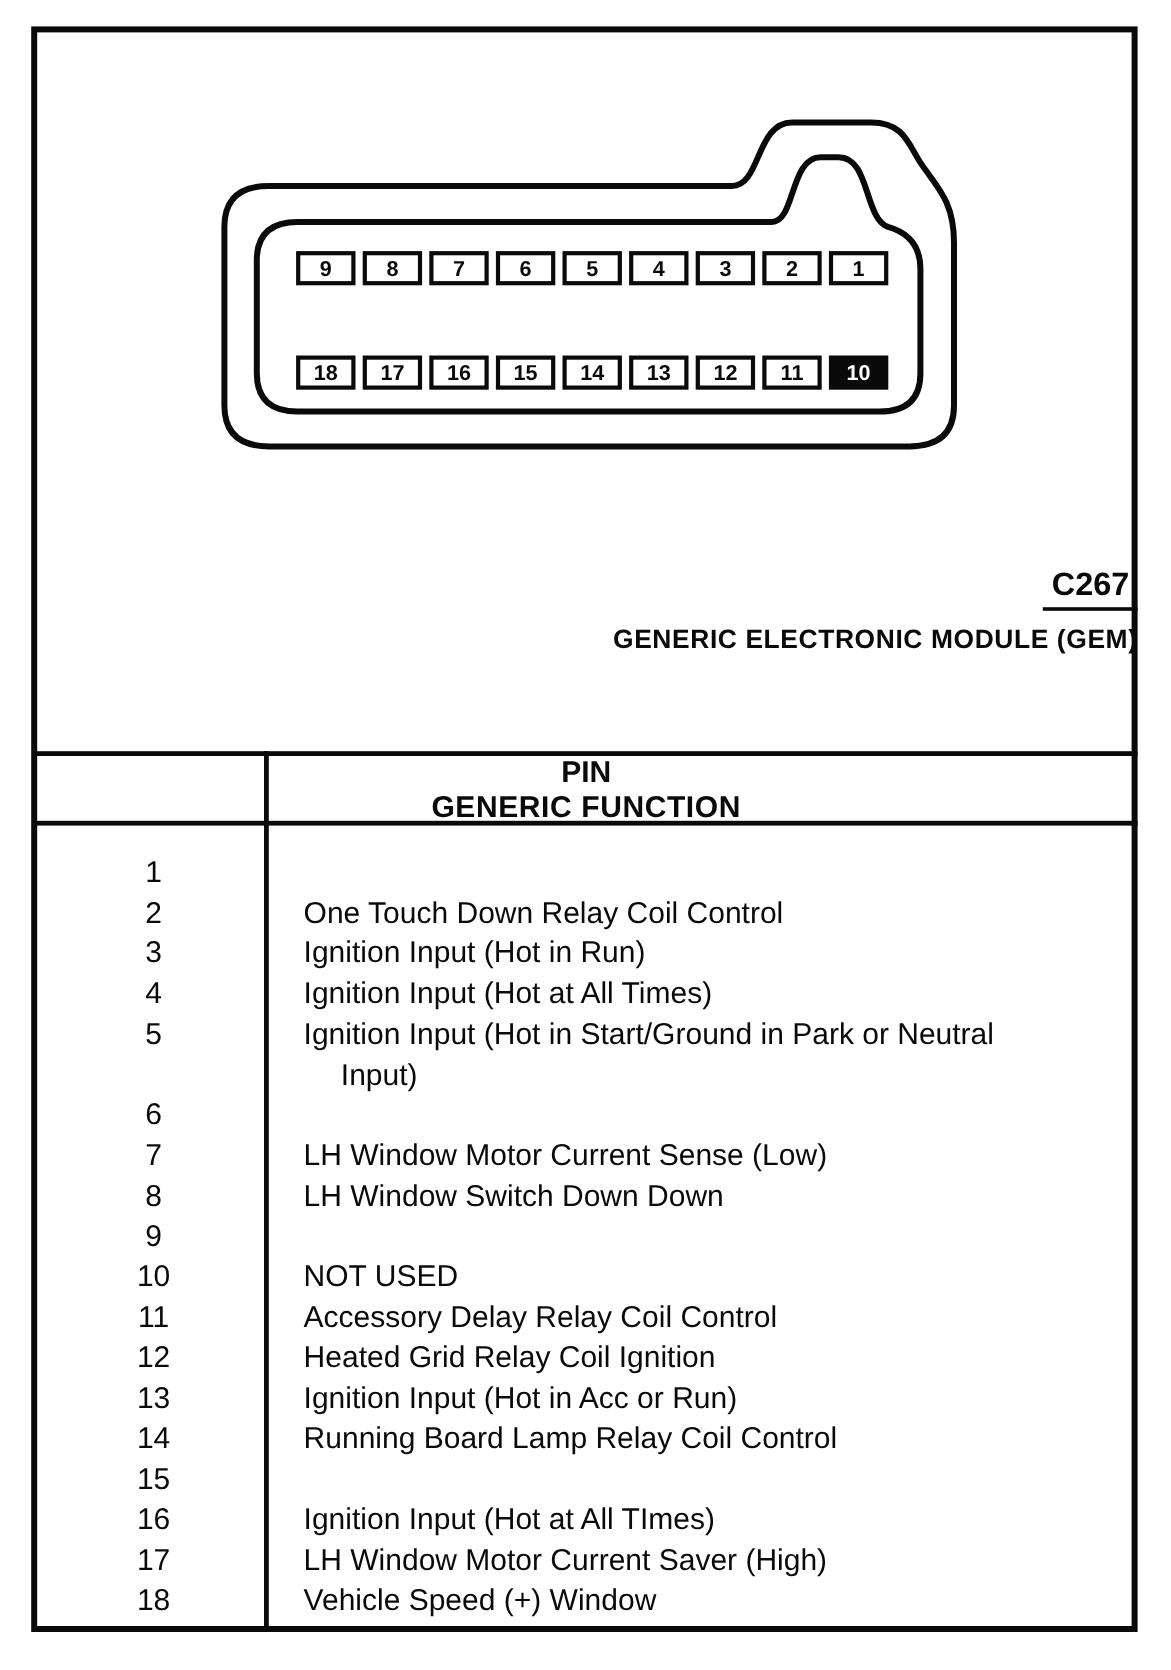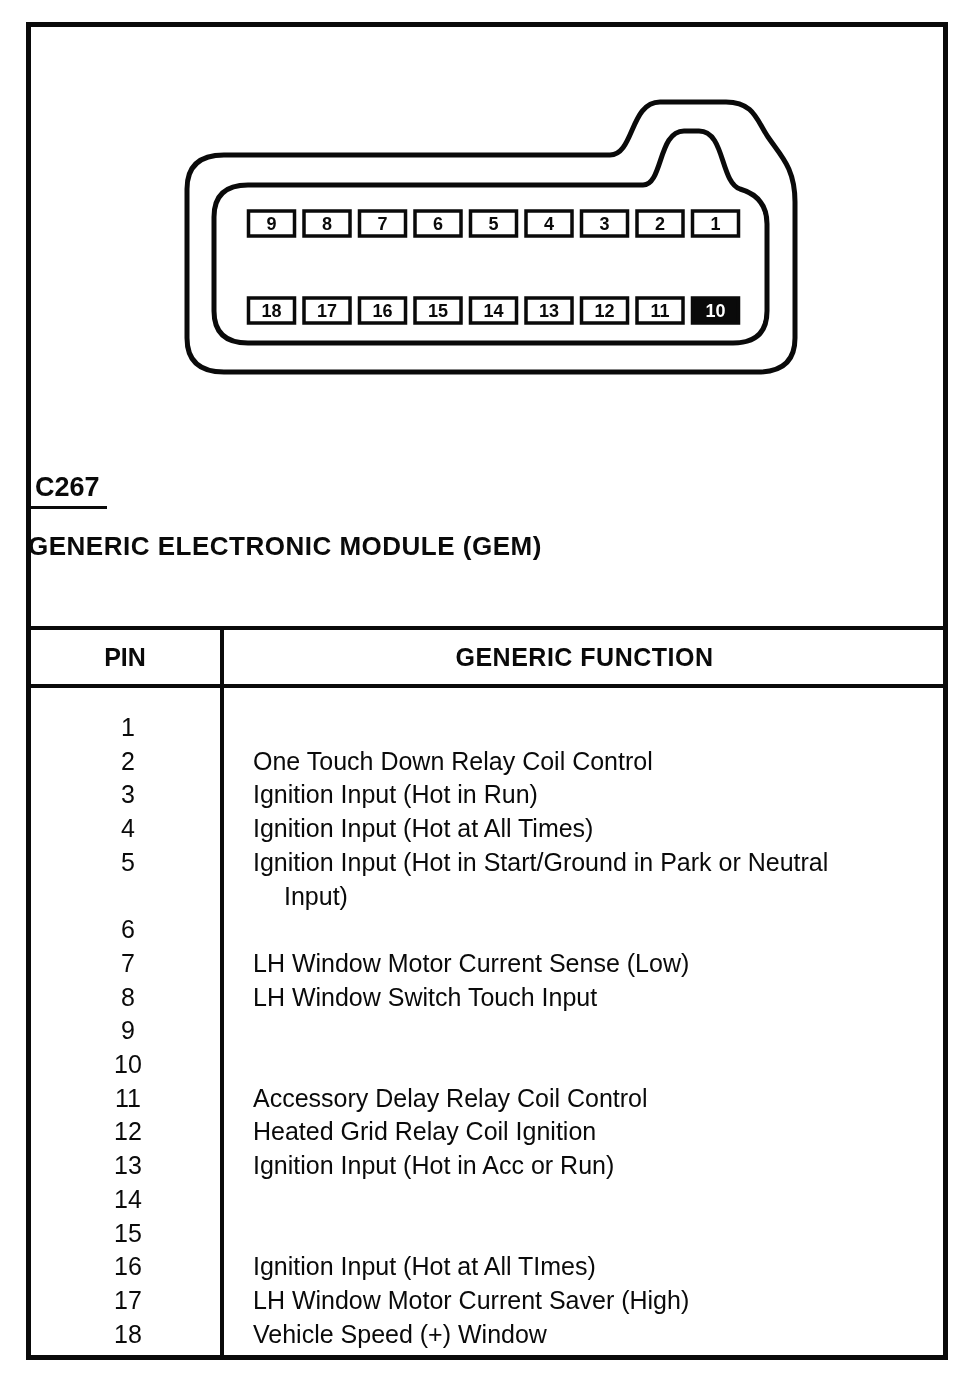--- a/index.html
+++ b/index.html
@@ -25,40 +25,40 @@
   .pinbox{fill:#ffffff;stroke:#0a0a0a;stroke-width:3.5;}
   .pinbox.filled{fill:#0a0a0a;}
   .pinlabel{
     font-family:"Liberation Sans", sans-serif;
     font-size:18px;font-weight:bold;fill:#0a0a0a;text-anchor:middle;
   }
   .pinlabel.inverse{fill:#ffffff;}
   
   .title-block{
     position:absolute;left:28px;top:472px;width:920px;
-    text-align:left;
+    text-align:right;
   }
   .title-code{
     font-size:27px;font-weight:bold;line-height:30px;
   }
   .title-code span{
     display:inline-block;
     border-bottom:3.5px solid #0a0a0a;
     padding:0 7px 4px 7px;
   }
   .title-name{
-    font-size:26px;font-weight:bold;line-height:30px;margin-top:22px;
+    font-size:22px;font-weight:bold;line-height:30px;margin-top:9px;
     letter-spacing:0.5px;
   }
   
   .header-band{
     position:absolute;left:29px;top:626px;width:919px;height:62px;
     border-top:4px solid #0a0a0a;border-bottom:4px solid #0a0a0a;
     box-sizing:border-box;
-    display:flex;align-items:center;
+    display:flex;align-items:center;flex-direction:column;
   }
   .hdr-pin{width:192px;text-align:center;font-size:25px;font-weight:bold;}
   .hdr-fn{flex:1;text-align:center;font-size:25px;font-weight:bold;letter-spacing:0.5px;}
   .col-divider{
     position:absolute;left:220px;top:626px;width:4px;height:732px;
     background:#0a0a0a;
   }
   .table-body{
     position:absolute;left:33px;top:711px;width:912px;
     font-size:25px;line-height:33.7px;
@@ -162,42 +162,44 @@
     </div>
     <div class="trow">
       <div class="cell-pin">6</div>
     </div>
     <div class="trow">
       <div class="cell-pin">7</div>
       <div class="cell-fn">LH Window Motor Current Sense (Low)</div>
     </div>
     <div class="trow">
       <div class="cell-pin">8</div>
-      <div class="cell-fn">LH Window Switch Touch Input</div>
+      <div class="cell-fn">LH Window Switch Down Down</div>
     </div>
     <div class="trow">
       <div class="cell-pin">9</div>
     </div>
     <div class="trow">
       <div class="cell-pin">10</div>
+      <div class="cell-fn">NOT USED</div>
     </div>
     <div class="trow">
       <div class="cell-pin">11</div>
       <div class="cell-fn">Accessory Delay Relay Coil Control</div>
     </div>
     <div class="trow">
       <div class="cell-pin">12</div>
       <div class="cell-fn">Heated Grid Relay Coil Ignition</div>
     </div>
     <div class="trow">
       <div class="cell-pin">13</div>
       <div class="cell-fn">Ignition Input (Hot in Acc or Run)</div>
     </div>
     <div class="trow">
       <div class="cell-pin">14</div>
+      <div class="cell-fn">Running Board Lamp Relay Coil Control</div>
     </div>
     <div class="trow">
       <div class="cell-pin">15</div>
     </div>
     <div class="trow">
       <div class="cell-pin">16</div>
       <div class="cell-fn">Ignition Input (Hot at All TImes)</div>
     </div>
     <div class="trow">
       <div class="cell-pin">17</div>

